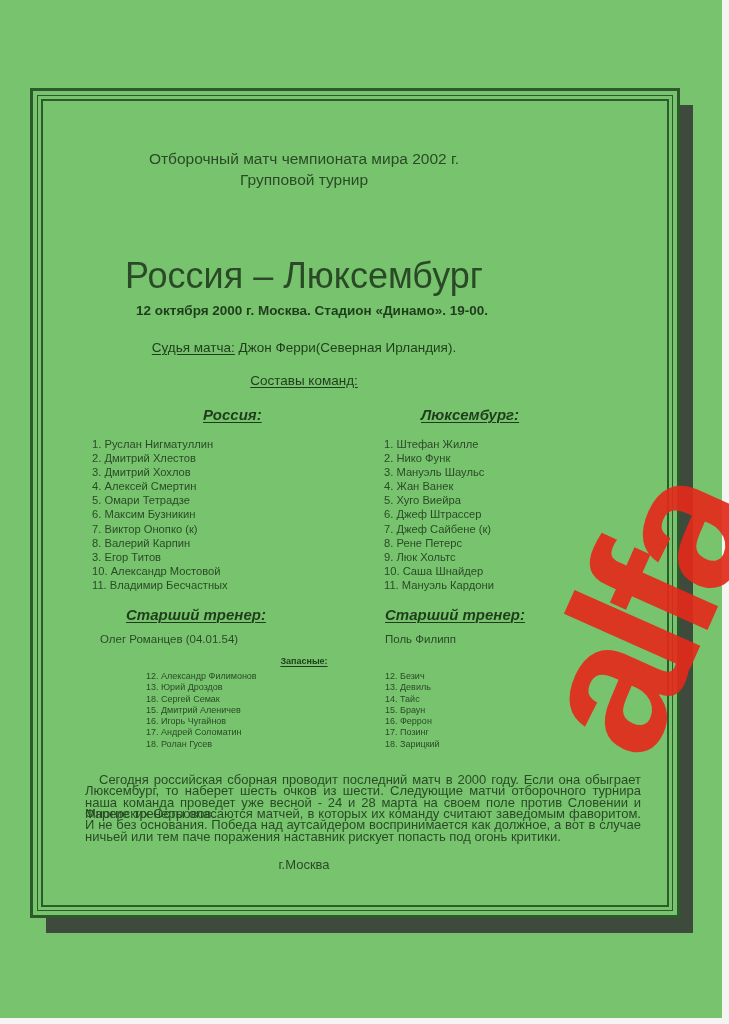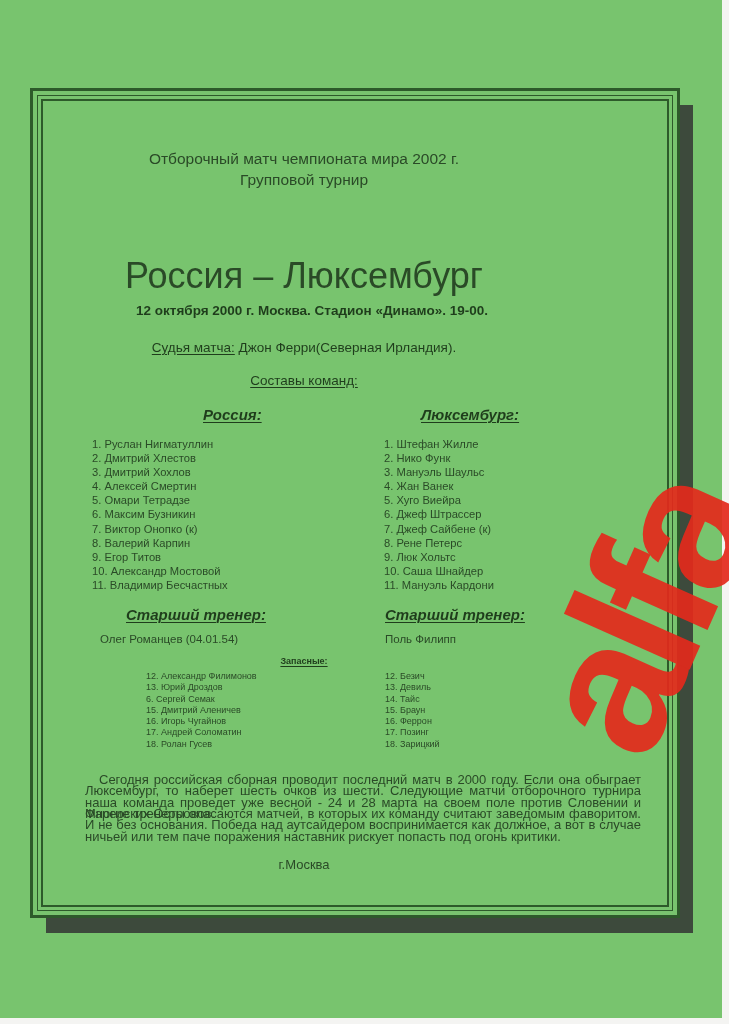--- a/index.html
+++ b/index.html
@@ -81,21 +81,21 @@
 
   <div class="abs list" style="left:92px; top:437px;">
     <div>1. Руслан Нигматуллин</div>
     <div>2. Дмитрий Хлестов</div>
     <div>3. Дмитрий Хохлов</div>
     <div>4. Алексей Смертин</div>
     <div>5. Омари Тетрадзе</div>
     <div>6. Максим Бузникин</div>
     <div>7. Виктор Онопко (к)</div>
     <div>8. Валерий Карпин</div>
-    <div>9. Егор Титов</div>
+    <div>3. Егор Титов</div>
     <div>10. Александр Мостовой</div>
     <div>11. Владимир Бесчастных</div>
   </div>
 
   <div class="abs list" style="left:384px; top:437px;">
     <div>1. Штефан Жилле</div>
     <div>2. Нико Функ</div>
     <div>3. Мануэль Шаульс</div>
     <div>4. Жан Ванек</div>
     <div>5. Хуго Виейра</div>
@@ -113,21 +113,21 @@
   <div class="abs coach" style="left:100px; top:633px;">Олег Романцев (04.01.54)</div>
   <div class="abs coach" style="left:385px; top:633px;">Поль Филипп</div>
 
   <div class="abs center" style="top:650px;">
     <span class="subs u">Запасные:</span>
   </div>
 
   <div class="abs sublist" style="left:133px; top:671px;margin-left:13px;">
     <div>12. Александр Филимонов</div>
     <div>13. Юрий Дроздов</div>
-    <div>6. Сергей Семак</div>
+    <div>18. Сергей Семак</div>
     <div>15. Дмитрий Аленичев</div>
     <div>16. Игорь Чугайнов</div>
     <div>17. Андрей Соломатин</div>
     <div>18. Ролан Гусев</div>
   </div>
 
   <div class="abs sublist" style="left:385px; top:671px;">
     <div>12. Безич</div>
     <div>13. Девиль</div>
     <div>14. Тайс</div>

